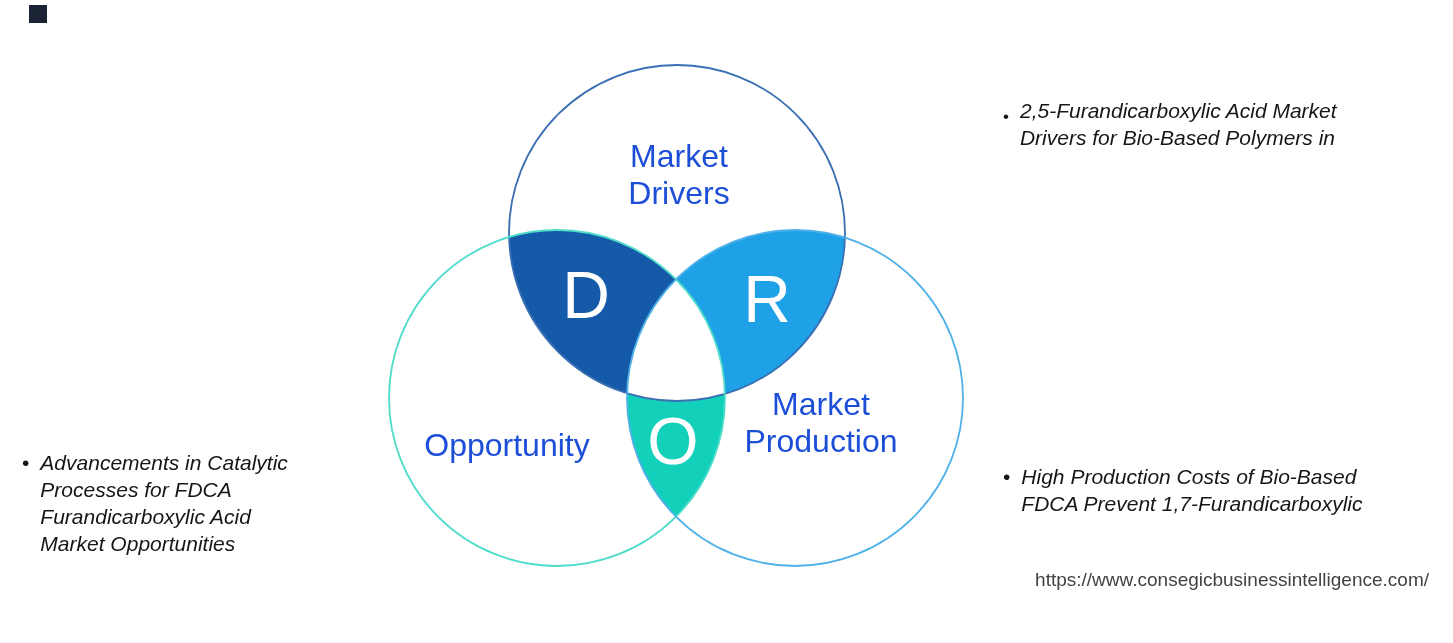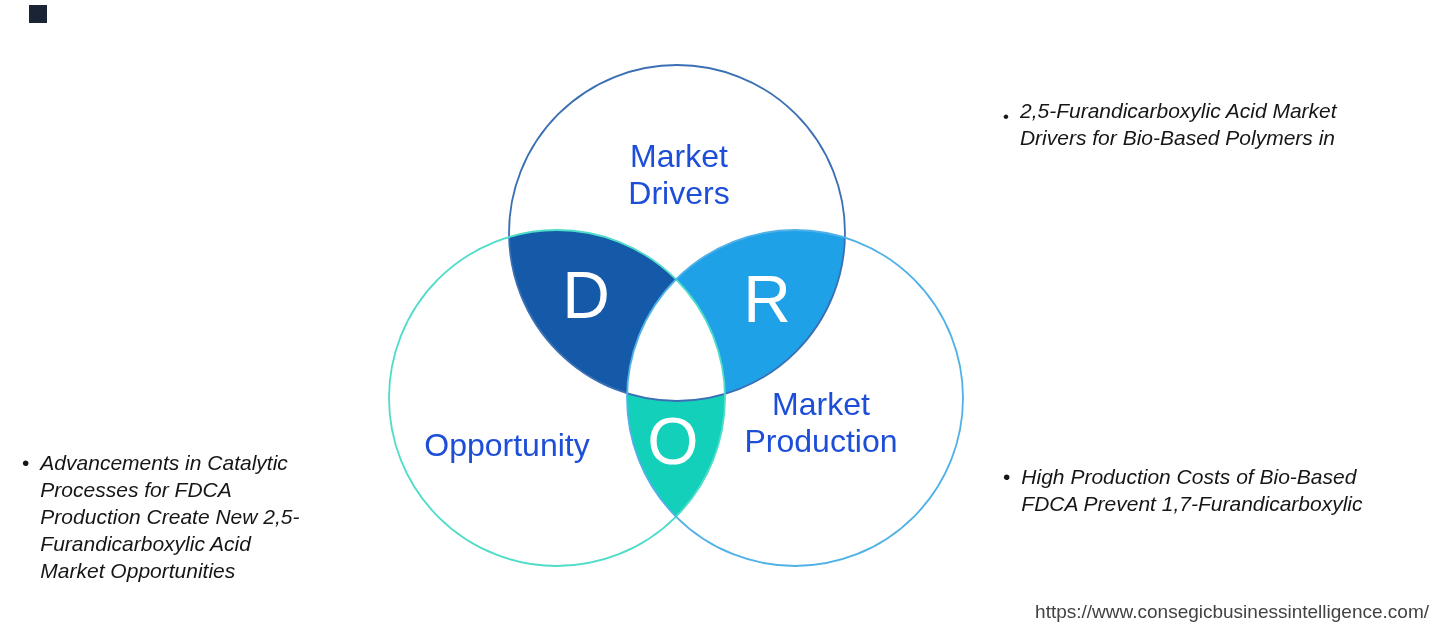--- a/index.html
+++ b/index.html
@@ -29,21 +29,21 @@
 
   .bullet{
     position:absolute;display:flex;gap:11px;
     font-size:21px;line-height:27px;color:#161616;
   }
   .bullet .marker{flex:0 0 auto;}
   .bullet .marker.low{position:relative;top:6px;font-size:17px;}
   .bullet .line{white-space:nowrap;font-style:italic;}
 
   .source-url{
-    position:absolute;right:24px;top:600px;
+    position:absolute;right:24px;top:568px;
     font-size:19px;line-height:23px;color:#424242;white-space:nowrap;
   }
 </style>
 </head>
 <body>
 
 <div class="canvas">
 
   <div class="corner-mark" style="background: rgb(27, 36, 53);"></div>
 
@@ -92,21 +92,20 @@
 
   <div class="lens-letter" style="left:586px;top:295px;">D</div>
   <div class="lens-letter" style="left:767px;top:299px;">R</div>
   <div class="lens-letter" style="left:673px;top:441px;">O</div>
 
   <div class="bullet" style="left:22px;top:449px;">
     <span class="marker">•</span>
     <div>
       <div class="line">Advancements in Catalytic</div>
       <div class="line">Processes for FDCA</div>
-      <div class="line">Production Create New 2,5-</div>
       <div class="line">Furandicarboxylic Acid</div>
       <div class="line">Market Opportunities</div>
     </div>
   </div>
 
   <div class="bullet" style="left:1003px;top:97px;">
     <span class="marker low">•</span>
     <div>
       <div class="line">2,5-Furandicarboxylic Acid Market</div>
       <div class="line">Drivers for Bio-Based Polymers in</div>

